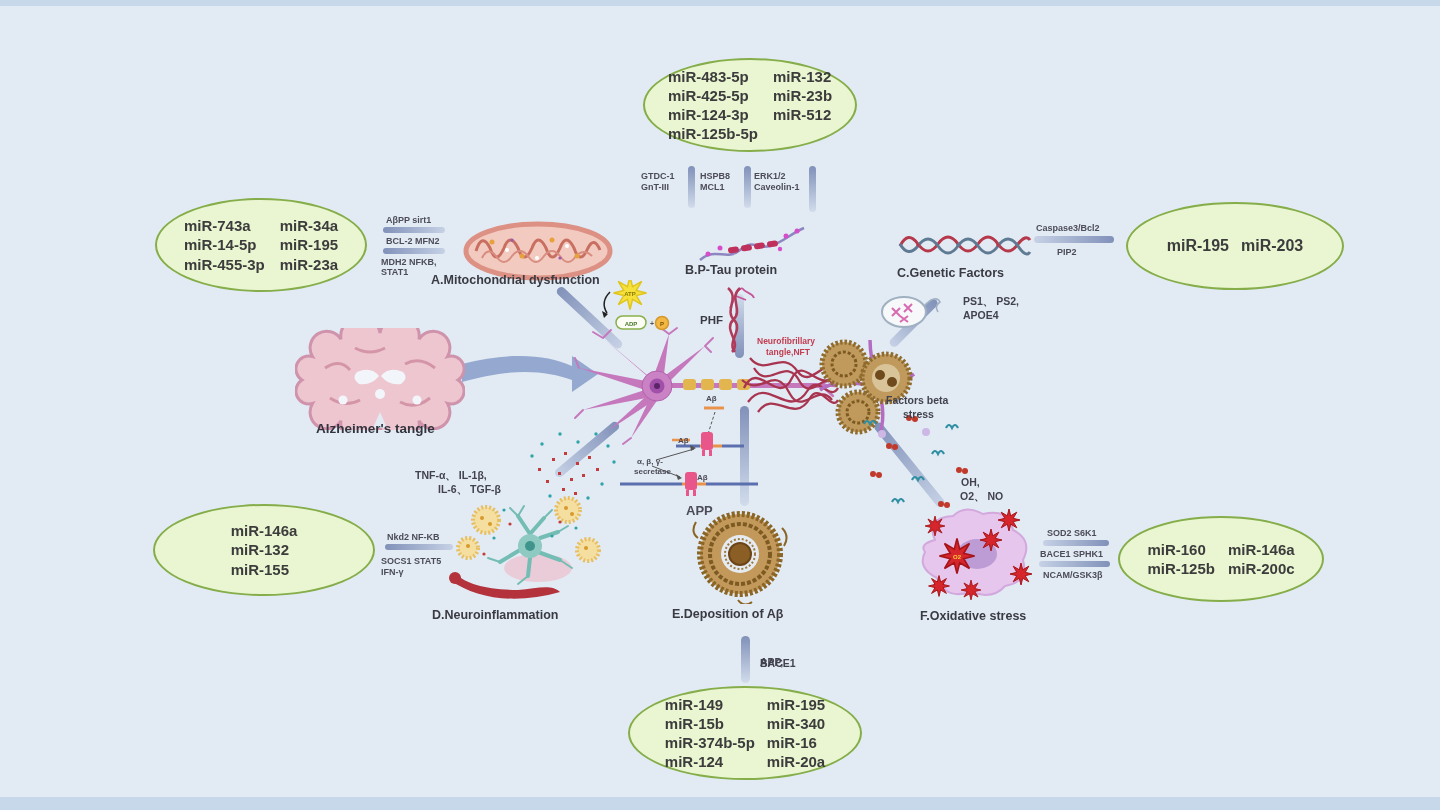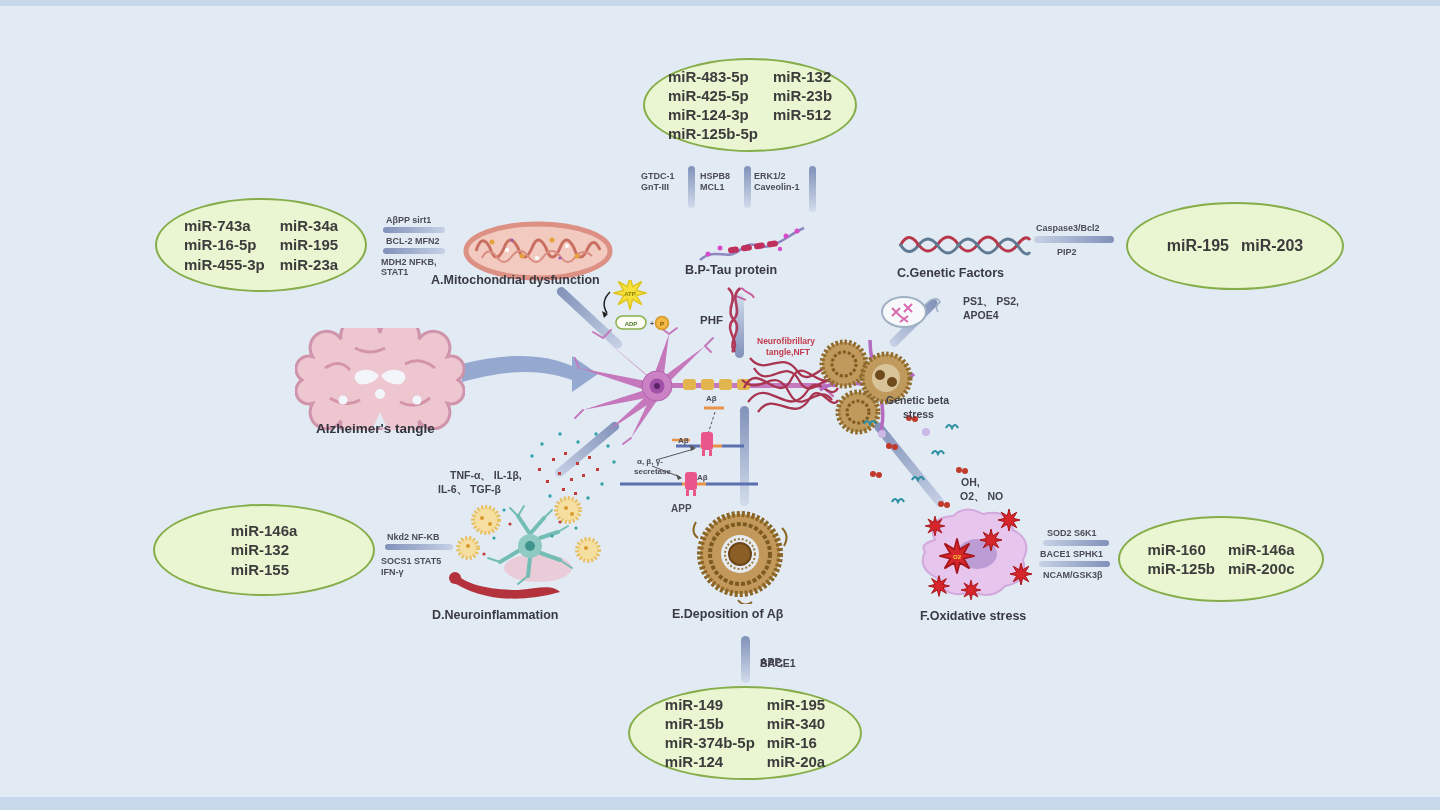--- a/index.html
+++ b/index.html
@@ -49,21 +49,21 @@
         <span class="mir">miR-23b</span>
         <span class="mir">miR-512</span>
       </div>
     </div>
   </div>
 
   <div class="oval" style="left:155px;top:198px;width:212px;height:94px">
     <div class="cols">
       <div class="col">
         <span class="mir">miR-743a</span>
-        <span class="mir">miR-16-5p</span>
+        <span class="mir">miR-14-5p</span>
         <span class="mir">miR-455-3p</span>
       </div>
       <div class="col">
         <span class="mir">miR-34a</span>
         <span class="mir">miR-195</span>
         <span class="mir">miR-23a</span>
       </div>
     </div>
   </div>
 
@@ -435,37 +435,37 @@
   <span class="sm" style="left:754px;top:182px">Caveolin-1</span>
 
   <span class="sm" style="left:1036px;top:223px">Caspase3/Bcl2</span>
   <span class="sm" style="left:1057px;top:247px">PIP2</span>
   <span class="sm2" style="left:963px;top:295px">PS1、 PS2,</span>
   <span class="sm2" style="left:963px;top:309px">APOE4</span>
 
   <span class="sm" style="left:387px;top:532px">Nkd2  NF-KB</span>
   <span class="sm" style="left:381px;top:556px">SOCS1 STAT5</span>
   <span class="sm" style="left:381px;top:567px">IFN-γ</span>
-  <span class="sm2" style="left:450px;top:469px">TNF-α、 IL-1β,</span>
+  <span class="sm2" style="left:415px;top:469px">TNF-α、 IL-1β,</span>
   <span class="sm2" style="left:438px;top:483px">IL-6、 TGF-β</span>
 
   <span class="sm2" style="left:760px;top:656px">APP,</span>
   <span class="sm2" style="left:760px;top:657px">BACE1</span>
 
   <span class="sm" style="left:1047px;top:528px">SOD2 S6K1</span>
   <span class="sm" style="left:1040px;top:549px">BACE1 SPHK1</span>
   <span class="sm" style="left:1043px;top:570px">NCAM/GSK3β</span>
   <span class="sm2" style="left:961px;top:476px">OH,</span>
   <span class="sm2" style="left:960px;top:490px">O2、 NO</span>
 
   <span class="phf" style="left:700px;top:314px">PHF</span>
   <span class="nft" style="left:757px;top:336px">Neurofibrillary</span>
   <span class="nft" style="left:766px;top:347px">tangle,NFT</span>
-  <span class="sm2" style="left:886px;top:394px">Genetic beta</span>
+  <span class="sm2" style="left:886px;top:394px">Factors beta</span>
   <span class="sm2" style="left:903px;top:408px">stress</span>
   <span class="tiny" style="left:706px;top:394px">Aβ</span>
   <span class="tiny" style="left:678px;top:436px">Aβ</span>
   <span class="tiny" style="left:697px;top:473px">Aβ</span>
   <span class="tiny" style="left:637px;top:457px">α, β, γ-</span>
   <span class="tiny" style="left:634px;top:467px">secretase</span>
-  <span class="tiny" style="left:671px;top:503px;font-size:10px">APP</span>
+  <span class="tiny" style="left:686px;top:503px;font-size:13px">APP</span>
 
 </div>
 
 </body></html>

